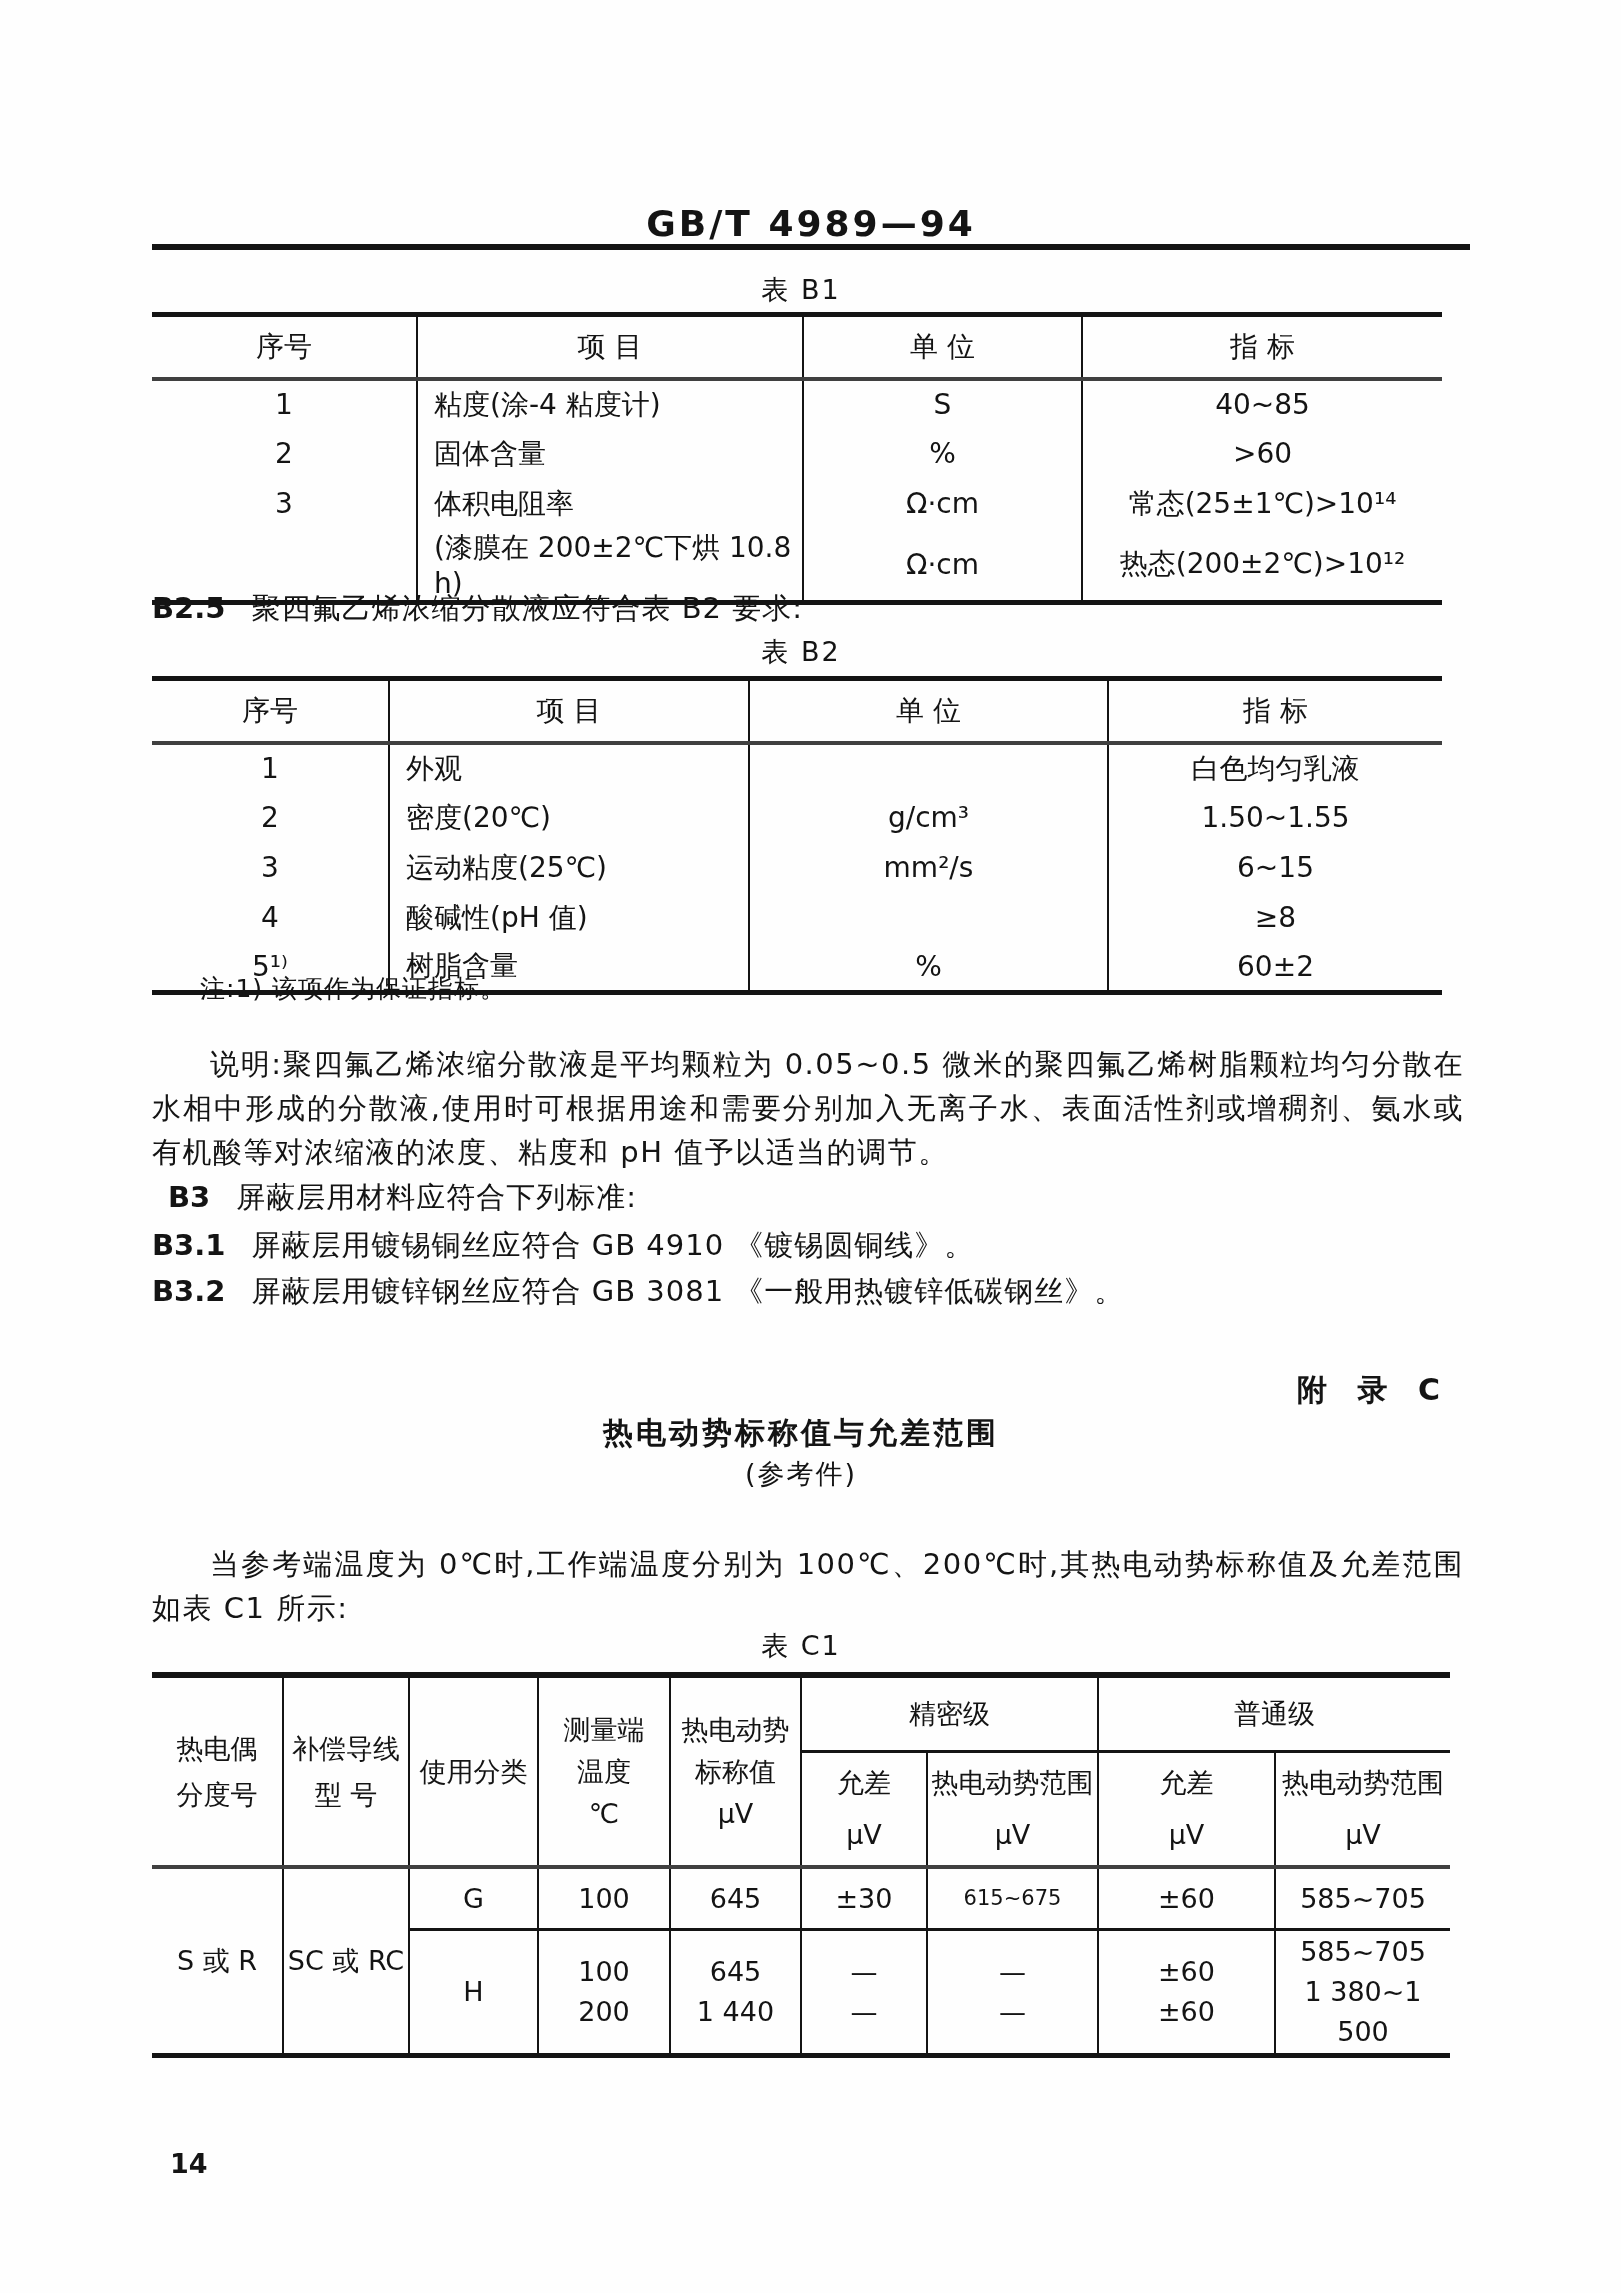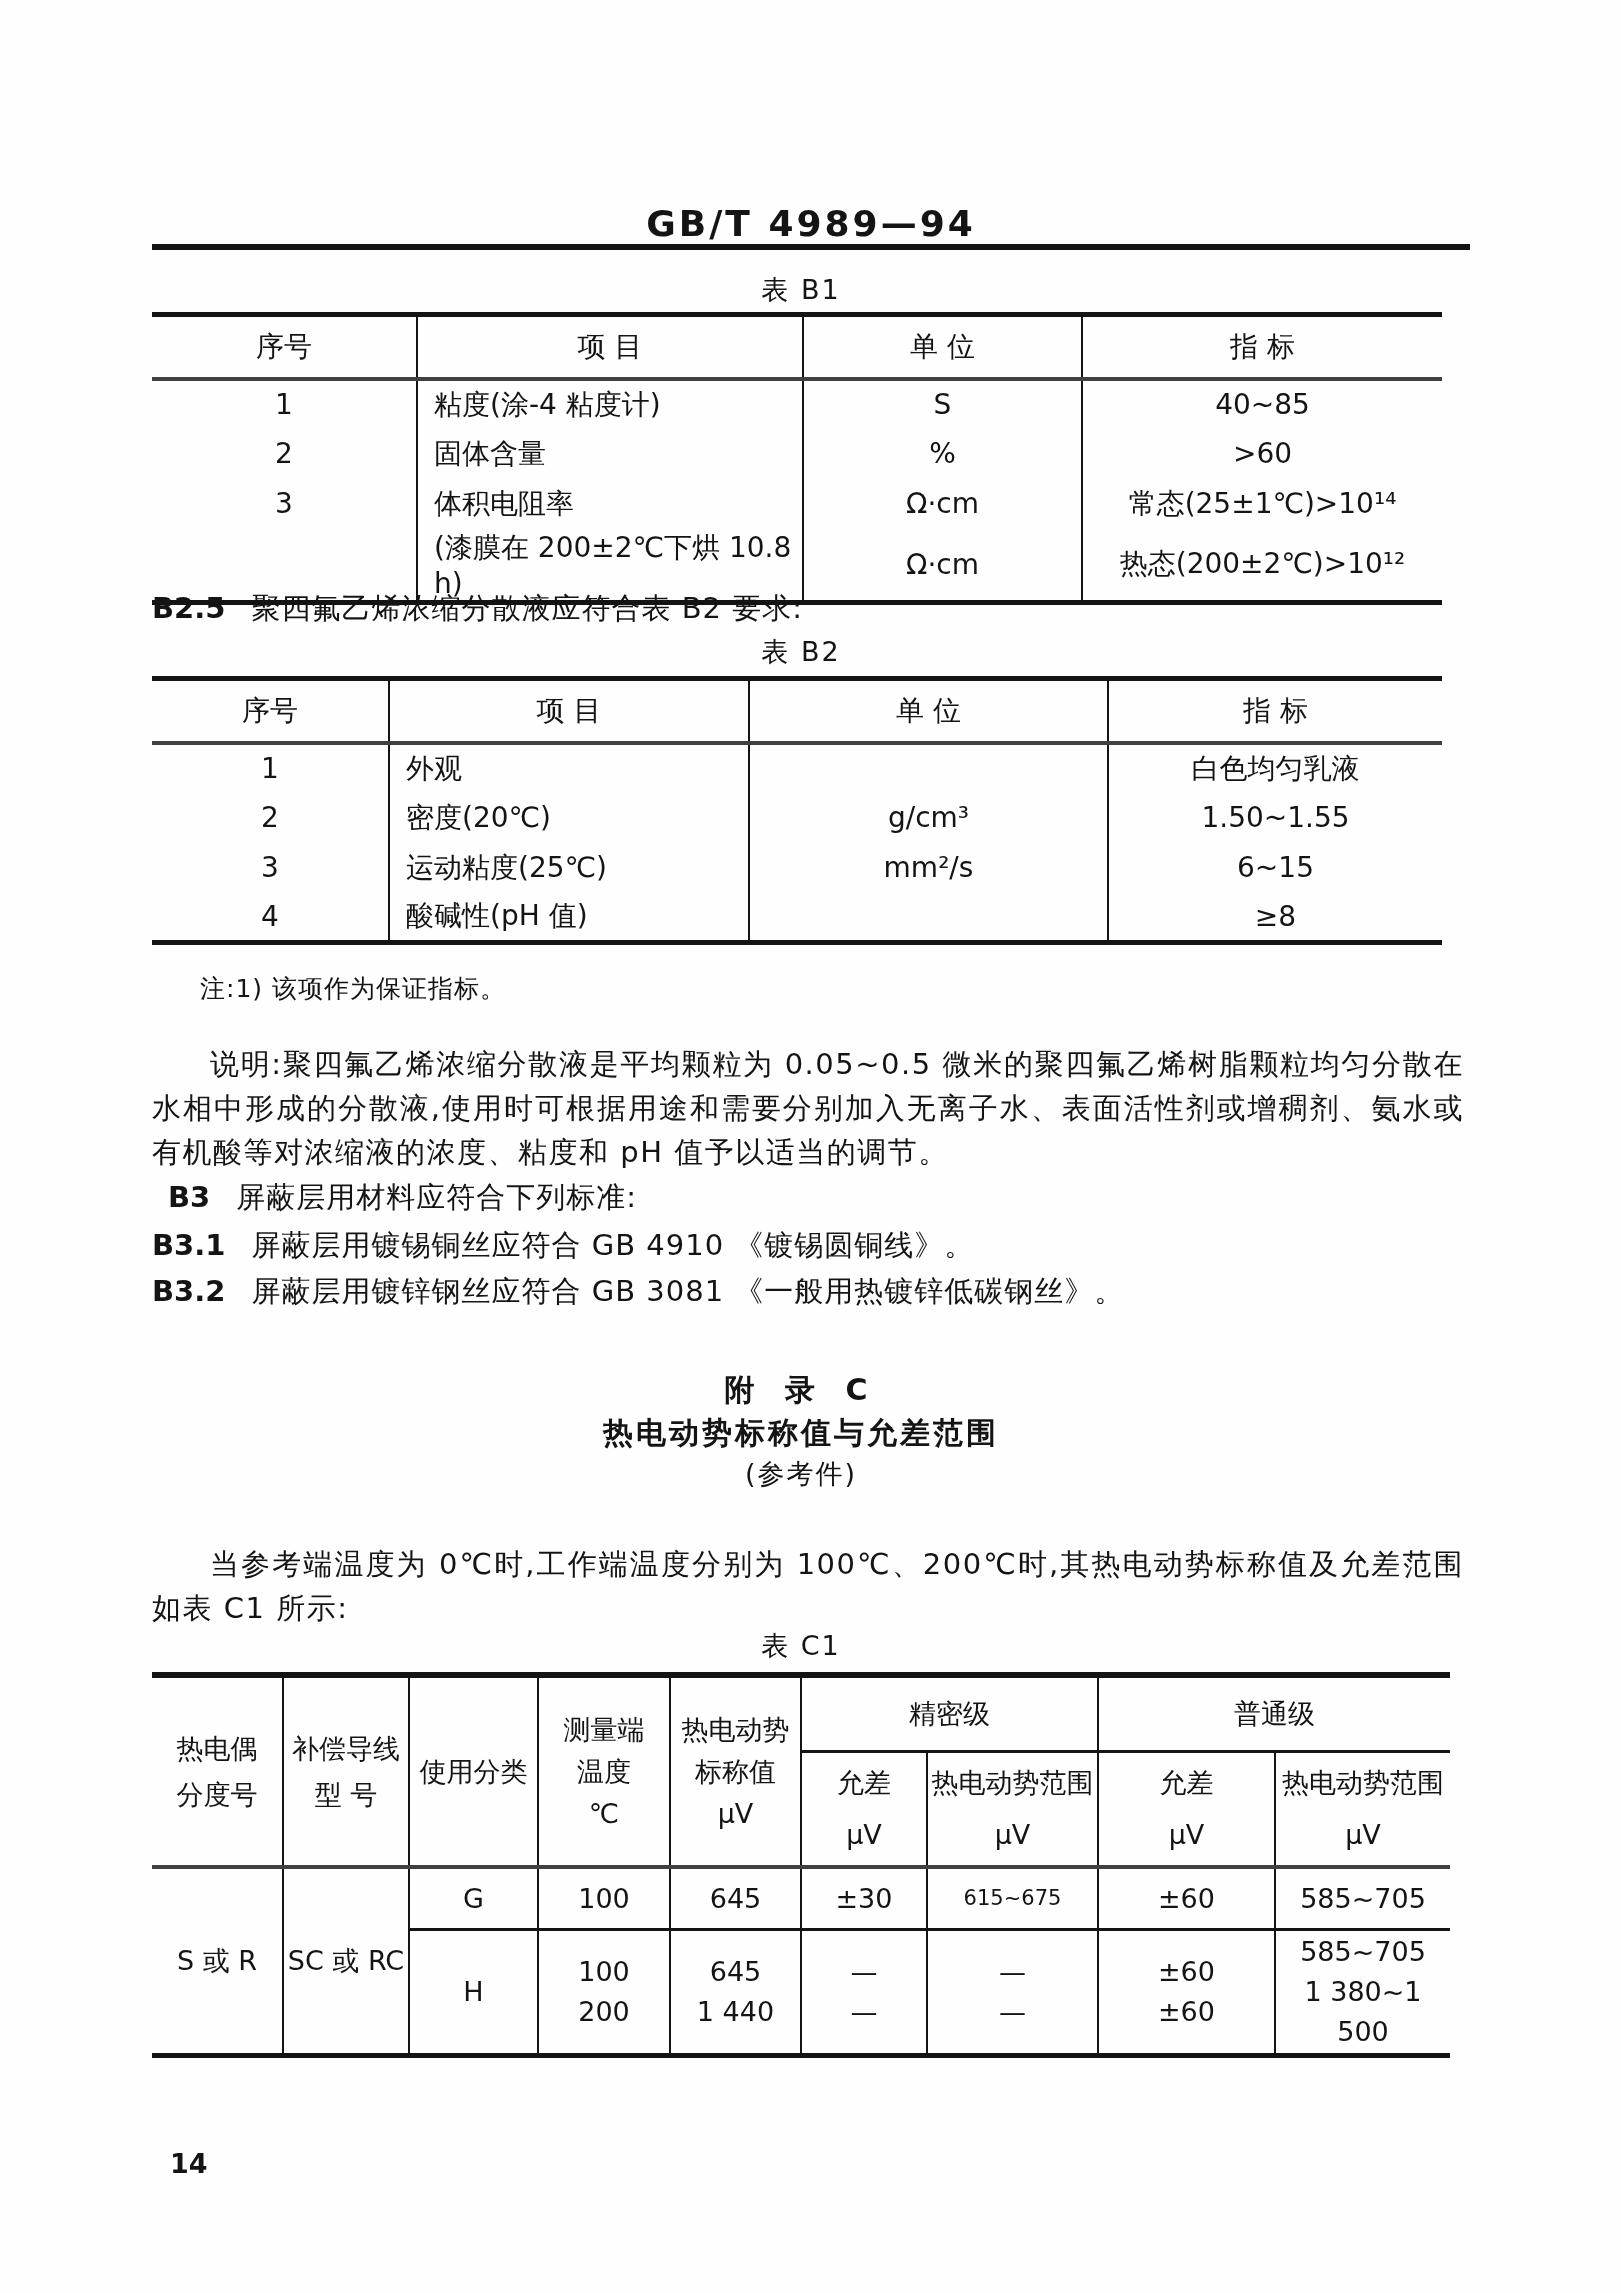--- a/index.html
+++ b/index.html
@@ -43,21 +43,21 @@
   .hdr2{white-space:pre-line;line-height:46px;font-size:27px;}
   .hdr3{white-space:pre-line;line-height:42px;font-size:27px;}
   .hdrsub{white-space:pre-line;line-height:52px;font-size:27px;}
   .body-line{font-size:29px;letter-spacing:1px;white-space:nowrap;}
   .body-line b{font-weight:bold;margin-right:26px;letter-spacing:0;}
   .para{
     font-size:29px;letter-spacing:1.5px;line-height:44px;
     text-align:justify;text-indent:2em;
   }
   .note{font-size:25px;letter-spacing:1px;}
-  .appx-title{font-size:30px;font-weight:bold;letter-spacing:10px;text-align:center;}
+  .appx-title{font-size:30px;font-weight:bold;letter-spacing:10px;text-align:right;}
   .appx-sub{font-size:30px;font-weight:bold;letter-spacing:3px;text-align:center;}
   .appx-ref{font-size:27px;letter-spacing:2px;text-align:center;}
   .pageno{font-size:27px;font-weight:bold;}
 </style>
 </head>
 <body>
 
 <div class="page">
 
   <div class="abs doc-title">GB/T 4989—94</div>
@@ -142,20 +142,26 @@
       <td>3</td>
       <td class="bl tl">运动粘度(25℃)</td>
       <td class="bl">mm²/s</td>
       <td class="bl">6~15</td>
     </tr>
     <tr style="height:50px">
       <td>4</td>
       <td class="bl tl">酸碱性(pH 值)</td>
       <td class="bl"></td>
       <td class="bl">≥8</td>
+    </tr>
+    <tr style="height:50px">
+      <td>5¹⁾</td>
+      <td class="bl tl">树脂含量</td>
+      <td class="bl">%</td>
+      <td class="bl">60±2</td>
     </tr>
   </tbody>
     </table>
 
   <div class="abs note" style="left:200px;top:972px;">注:1) 该项作为保证指标。</div>
 
   <div class="abs para" style="left:152px;top:1042px;width:1312px;">说明:聚四氟乙烯浓缩分散液是平均颗粒为 0.05~0.5 微米的聚四氟乙烯树脂颗粒均匀分散在水相中形成的分散液,使用时可根据用途和需要分别加入无离子水、表面活性剂或增稠剂、氨水或有机酸等对浓缩液的浓度、粘度和 pH 值予以适当的调节。</div>
 
   <div class="abs body-line" style="left:168px;top:1178px;">
     <b>B3</b><span>屏蔽层用材料应符合下列标准:</span>

